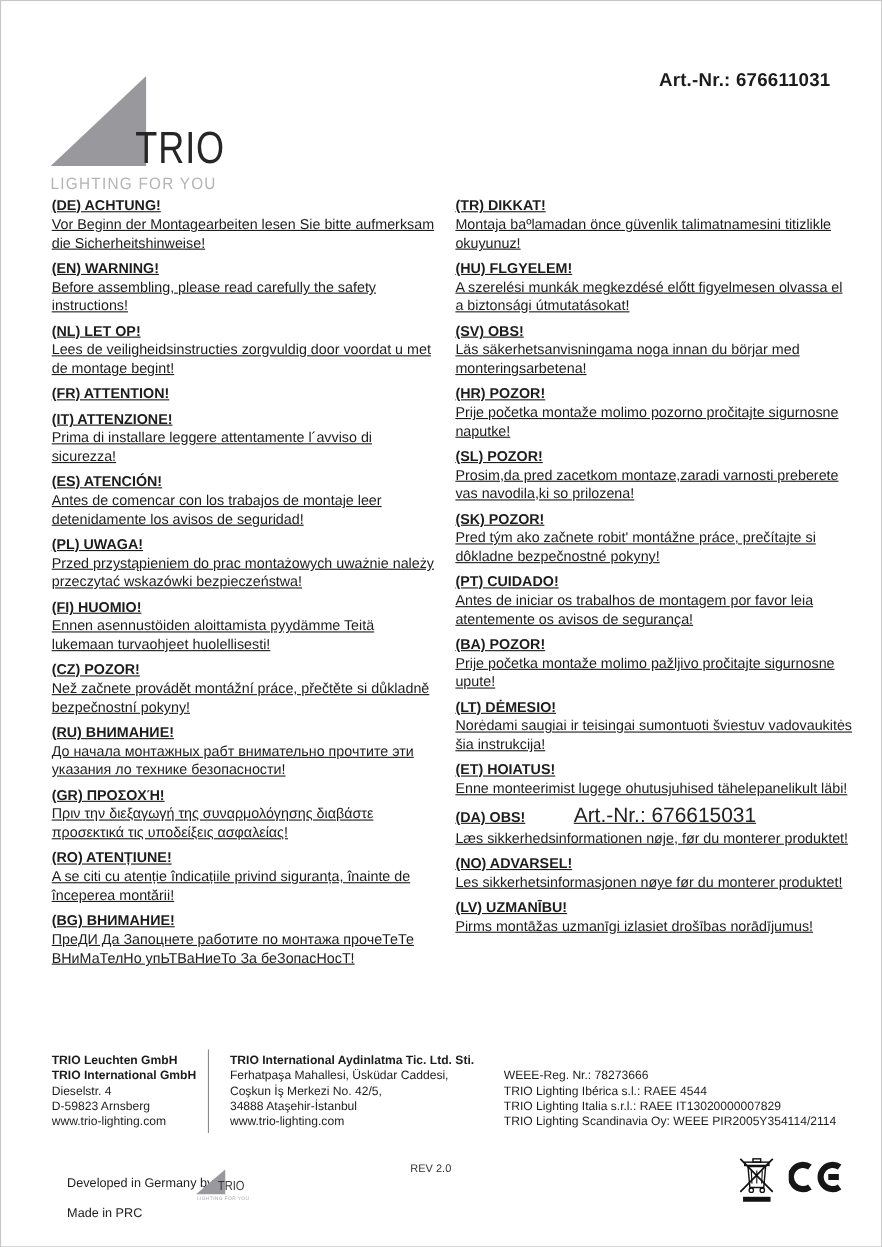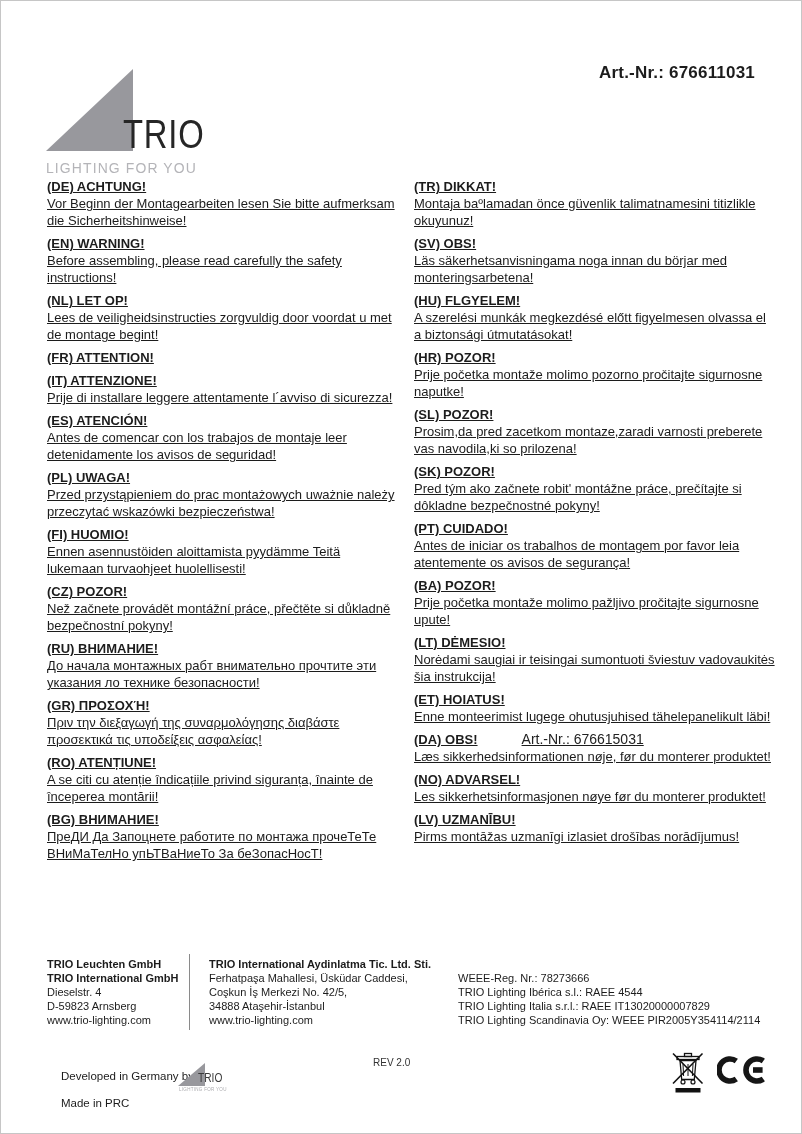--- a/index.html
+++ b/index.html
@@ -17,21 +17,21 @@
   .logo-tag{position:absolute;left:0;top:92px;font-size:15px;color:#b4b4b8;letter-spacing:1.2px;
     white-space:nowrap;transform:scaleX(.93);transform-origin:left;}
   
   .col{position:absolute;top:177px;}
   .col-left{left:46px;width:352px;}
   .col-right{left:413px;width:362px;}
   .wblock{margin:0 0 6px 0;text-decoration:underline;}
   .wh{margin:0;font-size:13px;line-height:17px;font-weight:bold;}
   .wb{margin:0;font-size:13px;line-height:17px;}
   .da-row{display:flex;align-items:baseline;gap:44px;}
-  .inline-art{font-size:14px;font-weight:normal;color:#222;white-space:nowrap;}
+  .inline-art{font-size:19px;font-weight:normal;color:#222;white-space:nowrap;}
   
   .fcol{position:absolute;font-size:11px;line-height:14px;}
   .fcol p{margin:0;}
   .fc1{left:46px;top:956px;}
   .fc2{left:208px;top:956px;}
   .fc3{left:457px;top:970px;}
   .bold{font-weight:bold;}
   .fdivider{position:absolute;left:188px;top:953px;height:76px;width:0;border-left:1px solid #8a8a8a;}
   .origin{position:absolute;left:48px;top:1056px;font-size:11.5px;line-height:15px;}
   .origin p{margin:12px;}
@@ -72,21 +72,21 @@
     </div>
     <div class="wblock">
       <p class="wh">(NL) LET OP!</p>
       <p class="wb">Lees de veiligheidsinstructies zorgvuldig door voordat u met de montage begint!</p>
     </div>
     <div class="wblock">
       <p class="wh">(FR) ATTENTION!</p>
     </div>
     <div class="wblock">
       <p class="wh">(IT) ATTENZIONE!</p>
-      <p class="wb">Prije di installare leggere attentamente l´avviso di sicurezza!</p>
+      <p class="wb">Prima di installare leggere attentamente l´avviso di sicurezza!</p>
     </div>
     <div class="wblock">
       <p class="wh">(ES) ATENCIÓN!</p>
       <p class="wb">Antes de comencar con los trabajos de montaje leer detenidamente los avisos de seguridad!</p>
     </div>
     <div class="wblock">
       <p class="wh">(PL) UWAGA!</p>
       <p class="wb">Przed przystąpieniem do prac montażowych uważnie należy przeczytać wskazówki bezpieczeństwa!</p>
     </div>
     <div class="wblock">
@@ -114,26 +114,26 @@
       <p class="wb">ПреДИ Да Запоцнете работите по монтажа прочеТеТе ВНиМаТелНо упЬТВаНиеТо За беЗопасНосТ!</p>
     </div>
   </div>
 
   <div class="col col-right">
     <div class="wblock">
       <p class="wh">(TR) DIKKAT!</p>
       <p class="wb">Montaja baºlamadan önce güvenlik talimatnamesini titizlikle okuyunuz!</p>
     </div>
     <div class="wblock">
+      <p class="wh">(HU) FLGYELEM!</p>
+      <p class="wb">A szerelési munkák megkezdésé előtt figyelmesen olvassa el a biztonsági útmutatásokat!</p>
+    </div>
+    <div class="wblock">
       <p class="wh">(SV) OBS!</p>
       <p class="wb">Läs säkerhetsanvisningama noga innan du börjar med monteringsarbetena!</p>
-    </div>
-    <div class="wblock">
-      <p class="wh">(HU) FLGYELEM!</p>
-      <p class="wb">A szerelési munkák megkezdésé előtt figyelmesen olvassa el a biztonsági útmutatásokat!</p>
     </div>
     <div class="wblock">
       <p class="wh">(HR) POZOR!</p>
       <p class="wb">Prije početka montaže molimo pozorno pročitajte sigurnosne naputke!</p>
     </div>
     <div class="wblock">
       <p class="wh">(SL) POZOR!</p>
       <p class="wb">Prosim,da pred zacetkom montaze,zaradi varnosti preberete vas navodila,ki so prilozena!</p>
     </div>
     <div class="wblock">

